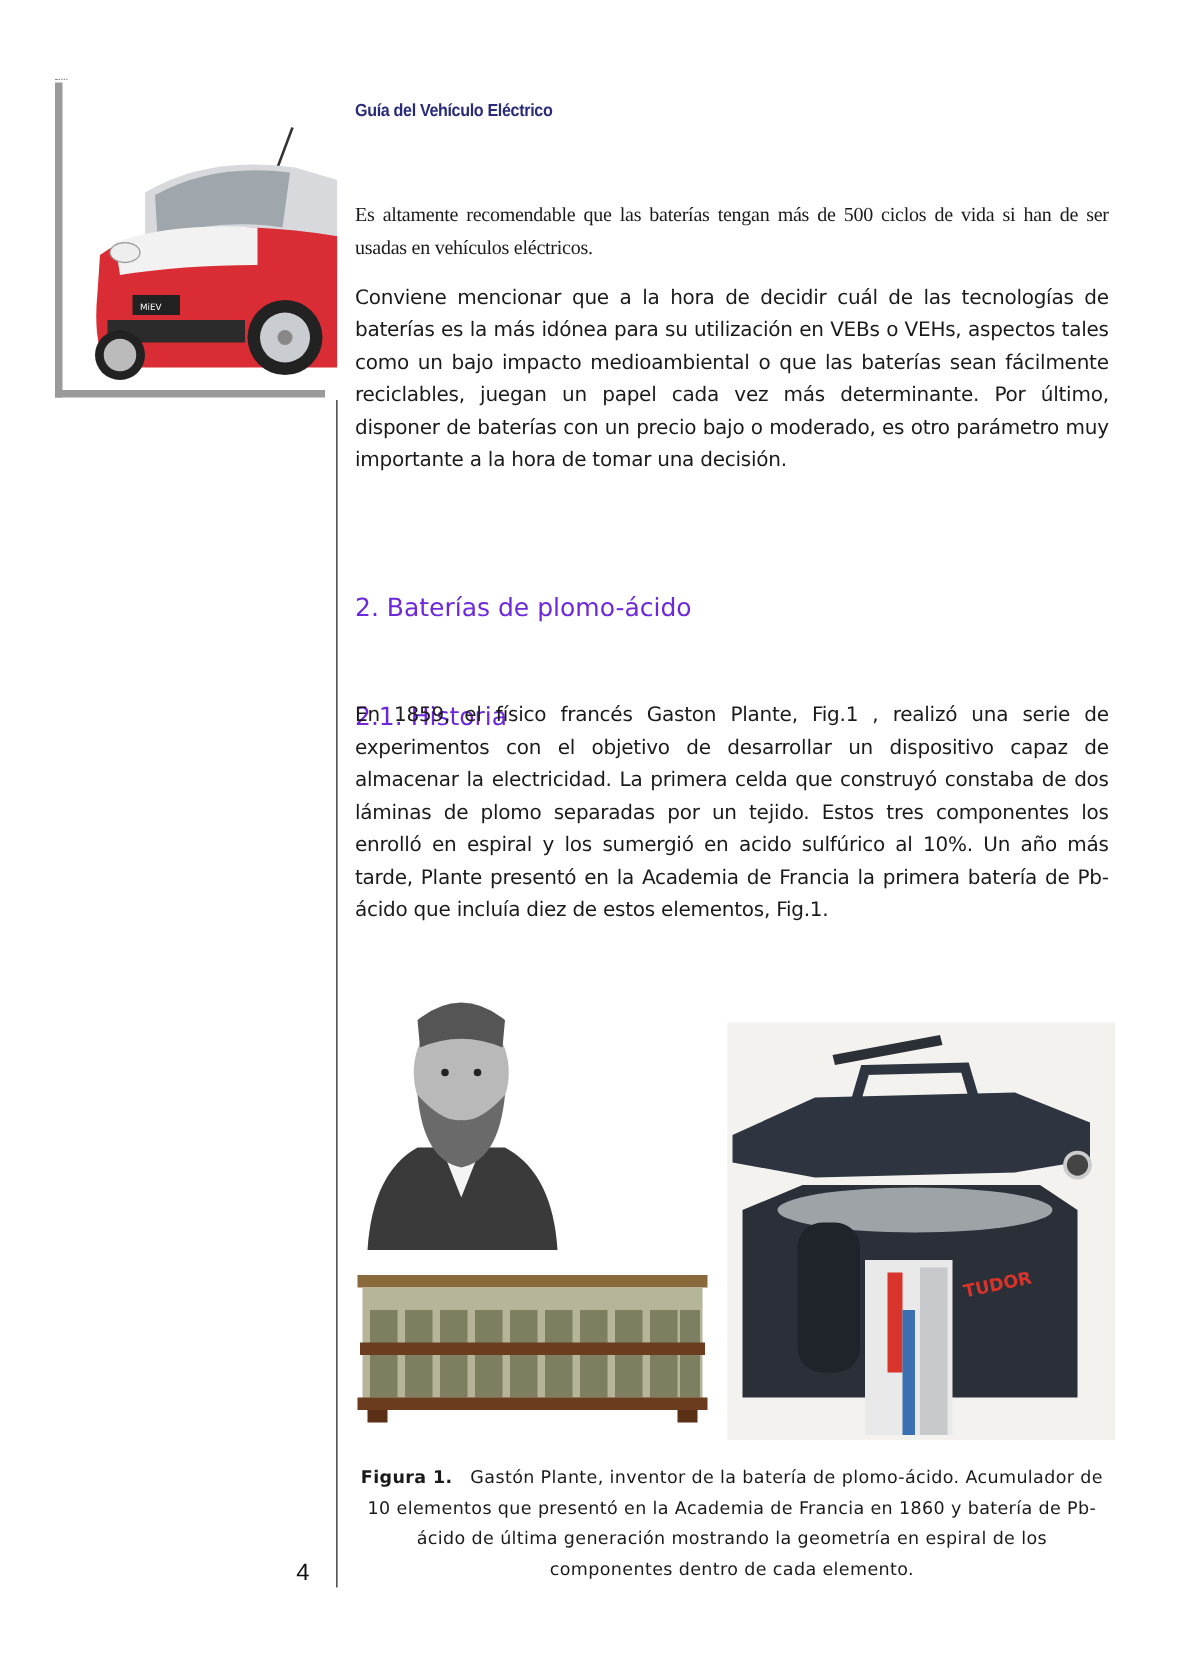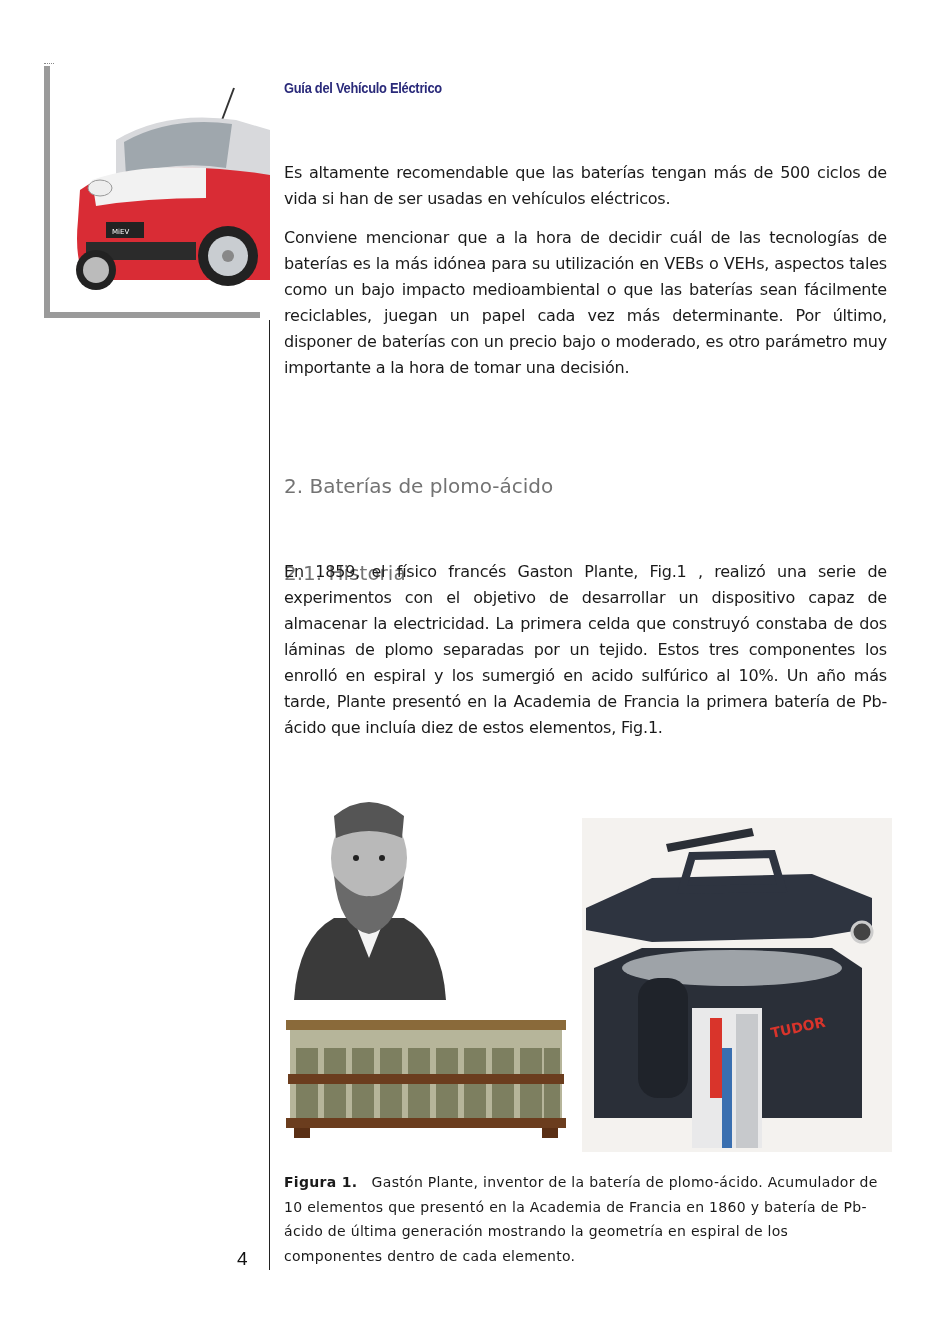--- a/index.html
+++ b/index.html
@@ -3,40 +3,40 @@
 <meta charset="utf-8">
 <style>
   html, body { margin:0; padding:0; background:#ffffff; }
   body { width:950px; height:1344px; position:relative; overflow:hidden; font-family:"DejaVu Sans", sans-serif; color:#111; }
 
   
   .frame-left { position:absolute; left:44px; top:66px; width:6px; height:252px; background:#9a9a9a; }
   .frame-bottom { position:absolute; left:44px; top:312px; width:216px; height:6px; background:#9a9a9a; }
   .frame-dots { position:absolute; left:44px; top:63px; width:10px; height:2px; border-top:1px dotted #888; }
 
-  .car-img { position:absolute; left:56px; top:80px; width:214px; height:218px; overflow:hidden; }
+  .car-img { position:absolute; left:56px; top:94px; width:214px; height:218px; overflow:hidden; }
 
   .vline { position:absolute; left:269px; top:320px; width:1px; height:950px; background:#222; }
 
   .doc-header { position:absolute; left:284px; top:80px; font-family:"Liberation Sans", sans-serif; font-weight:bold; font-size:14px; color:#2a2a7a; letter-spacing:-0.3px; transform:scaleX(0.92); transform-origin:left; }
 
   .para { position:absolute; left:284px; width:603px; font-family:"DejaVu Sans", sans-serif; font-size:16px; line-height:26px; text-align:justify; color:#1a1a1a; letter-spacing:-0.2px; }
-  .p1 { top:160px; }
+  .p1 { top:160px;font-family:Liberation Serif, serif; }
   .p2 { top:225px; }
   .p3 { top:559px; }
 
-  .h2 { position:absolute; left:284px; font-family:"DejaVu Sans", sans-serif; color:#737373; font-size:20px; }
+  .h2 { position:absolute; left:284px; font-family:"DejaVu Sans", sans-serif; color:#6d28d9; font-size:20px; }
   .h2a { top:474px; }
   .h2b { top:531px;margin-top:30px; }
 
   .fig-portrait { position:absolute; left:284px; top:788px; width:170px; height:212px; }
   .fig-accum { position:absolute; left:280px; top:1012px; width:290px; height:128px; }
   .fig-battery { position:absolute; left:582px; top:818px; width:310px; height:334px; background:#f4f2ef; }
 
-  .caption { position:absolute; left:284px; top:1170px; width:603px; font-family:"DejaVu Sans", sans-serif; font-size:14px; line-height:24.5px; text-align:left; color:#1a1a1a; letter-spacing:0.3px; }
+  .caption { position:absolute; left:284px; top:1170px; width:603px; font-family:"DejaVu Sans", sans-serif; font-size:14px; line-height:24.5px; text-align:center; color:#1a1a1a; letter-spacing:0.3px; }
   .caption b { font-weight:bold; }
 
   .page-num { position:absolute; left:237px; top:1248px; font-family:"Liberation Sans", sans-serif; font-size:19px; color:#111; }
 </style>
 </head>
 <body>
 
 <div class="frame-dots"></div>
 <div class="frame-left"></div>
 <div class="frame-bottom"></div>

